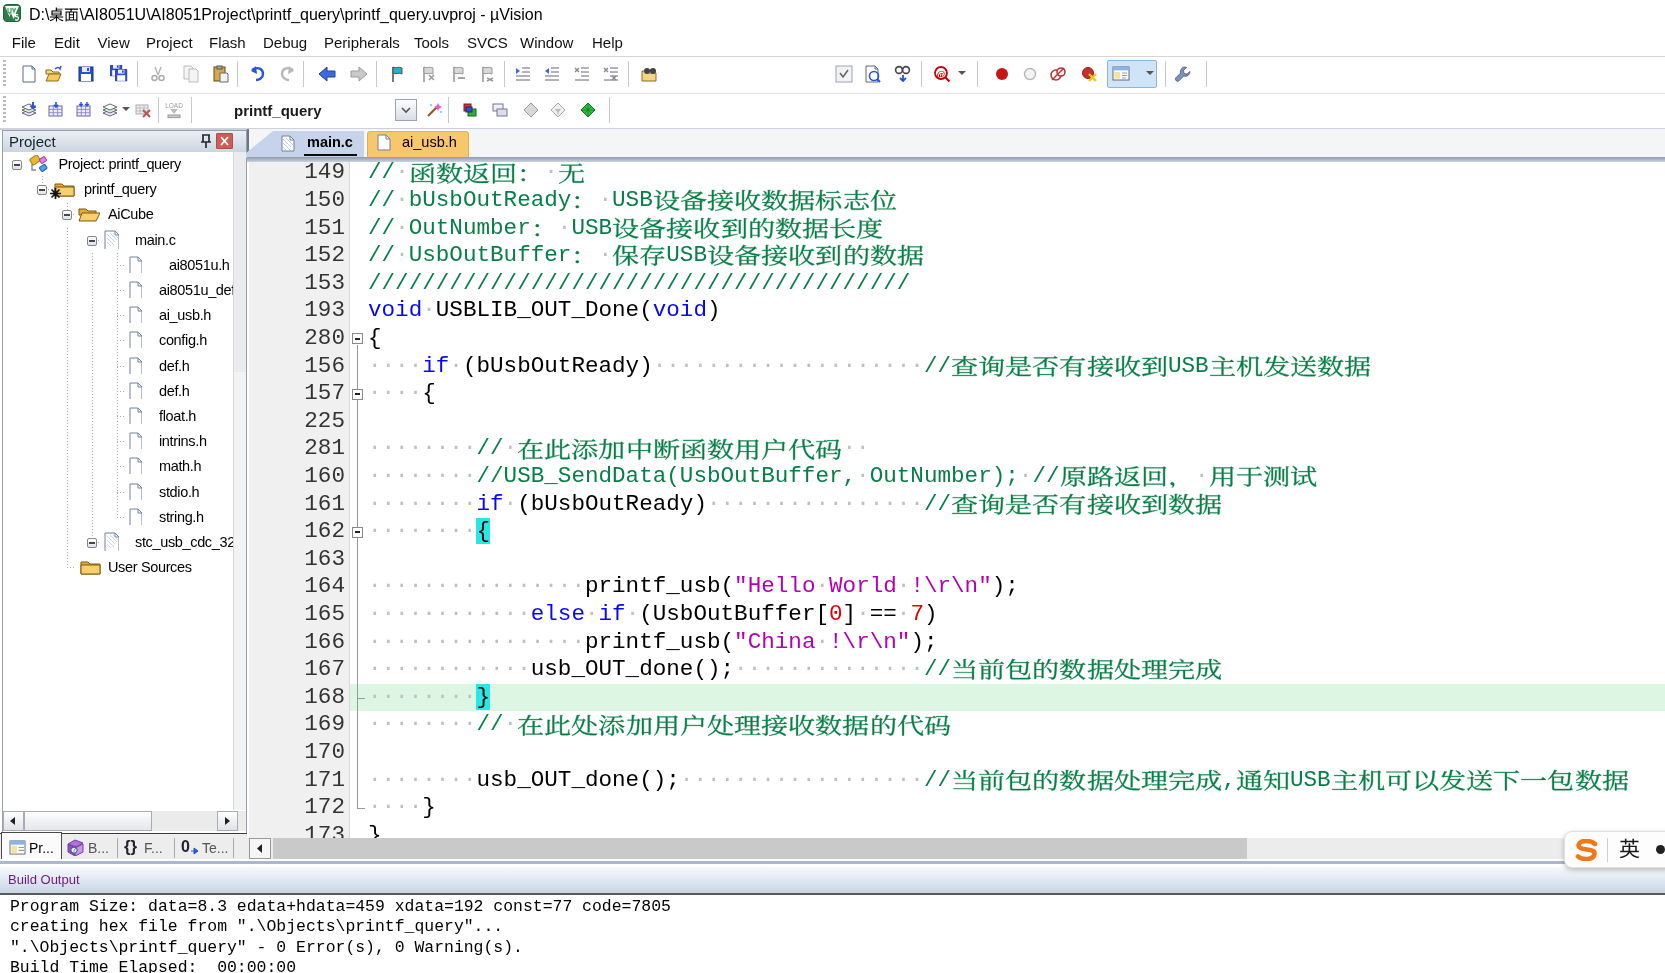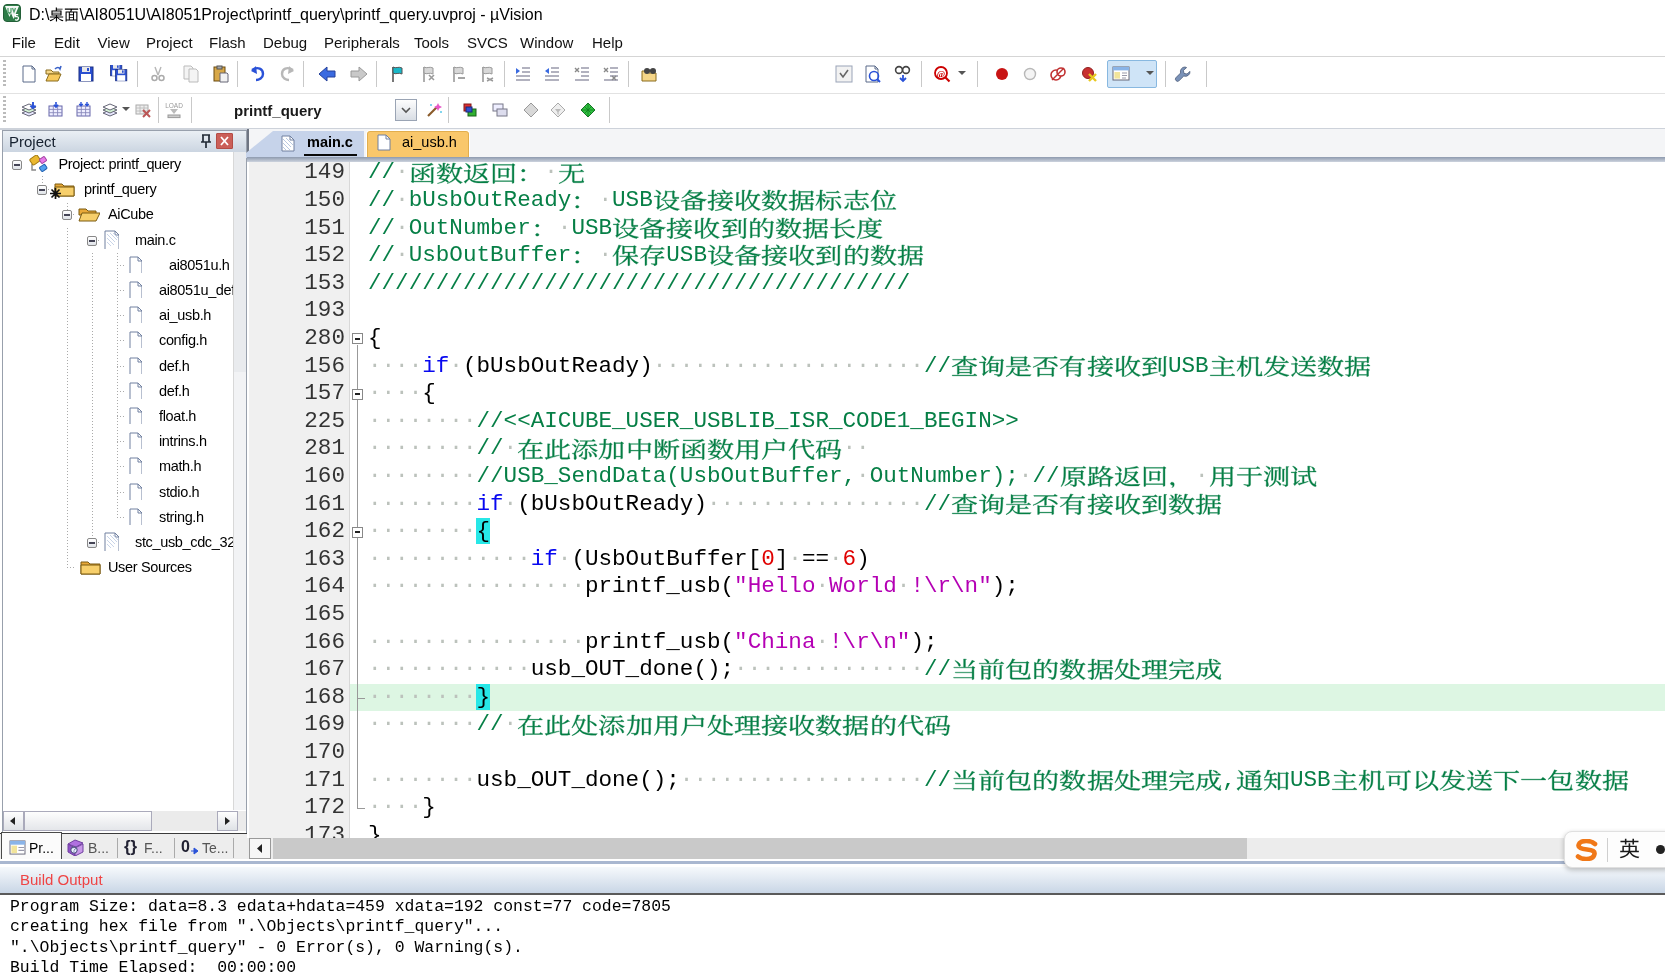--- a/index.html
+++ b/index.html
@@ -745,20 +745,21 @@
         </svg><svg class="k2" viewBox="0 0 1000 1000" preserveAspectRatio="none">
           <use href="#f7684"></use>
         </svg><svg class="k2" viewBox="0 0 1000 1000" preserveAspectRatio="none">
           <use href="#f6570"></use>
         </svg><svg class="k2" viewBox="0 0 1000 1000" preserveAspectRatio="none">
           <use href="#f636e"></use>
         </svg></span></div>
     <div class="LN" style="top:269.8px">153</div>
     <div class="L" style="top:269.8px;left:368px;width:1297px"><span class="cm">////////////////////////////////////////</span></div>
     <div class="LN" style="top:297.4px">193</div>
+    <div class="L" style="top:297.4px;left:368px;width:1297px"><span class="kw">void</span><span class="dt">·</span><span>USBLIB_OUT_Done(</span><span class="kw">void</span><span>)</span></div>
     <div class="LN" style="top:325px">280</div>
     <div class="L" style="top:325px;left:368px;width:1297px"><span>{</span></div>
     <div class="LN" style="top:352.6px">156</div>
     <div class="L" style="top:352.6px;left:368px;width:1297px"><span class="dt">····</span><span class="kw">if</span><span class="dt">·</span><span>(bUsbOutReady)</span><span class="dt">····················</span><span class="cm">//<svg class="k2" viewBox="0 0 1000 1000" preserveAspectRatio="none">
           <use href="#f67e5"></use>
         </svg><svg class="k2" viewBox="0 0 1000 1000" preserveAspectRatio="none">
           <use href="#f8be2"></use>
         </svg><svg class="k2" viewBox="0 0 1000 1000" preserveAspectRatio="none">
           <use href="#f662f"></use>
         </svg><svg class="k2" viewBox="0 0 1000 1000" preserveAspectRatio="none">
@@ -780,21 +781,20 @@
         </svg><svg class="k2" viewBox="0 0 1000 1000" preserveAspectRatio="none">
           <use href="#f9001"></use>
         </svg><svg class="k2" viewBox="0 0 1000 1000" preserveAspectRatio="none">
           <use href="#f6570"></use>
         </svg><svg class="k2" viewBox="0 0 1000 1000" preserveAspectRatio="none">
           <use href="#f636e"></use>
         </svg></span></div>
     <div class="LN" style="top:380.2px">157</div>
     <div class="L" style="top:380.2px;left:368px;width:1297px"><span class="dt">····</span><span>{</span></div>
     <div class="LN" style="top:407.8px">225</div>
-    <div class="L" style="top:407.8px;left:368px;width:1297px"><span class="dt">········</span><span class="cm">//&lt;&lt;AICUBE_USER_USBLIB_ISR_CODE1_BEGIN&gt;&gt;</span></div>
     <div class="LN" style="top:435.4px">281</div>
     <div class="L" style="top:435.4px;left:368px;width:1297px"><span class="dt">········</span><span class="cm">//</span><span class="dt">·</span><span class="cm"><svg class="k2" viewBox="0 0 1000 1000" preserveAspectRatio="none">
           <use href="#f5728"></use>
         </svg><svg class="k2" viewBox="0 0 1000 1000" preserveAspectRatio="none">
           <use href="#f6b64"></use>
         </svg><svg class="k2" viewBox="0 0 1000 1000" preserveAspectRatio="none">
           <use href="#f6dfb"></use>
         </svg><svg class="k2" viewBox="0 0 1000 1000" preserveAspectRatio="none">
           <use href="#f52a0"></use>
         </svg><svg class="k2" viewBox="0 0 1000 1000" preserveAspectRatio="none">
@@ -852,24 +852,24 @@
         </svg><svg class="k2" viewBox="0 0 1000 1000" preserveAspectRatio="none">
           <use href="#f5230"></use>
         </svg><svg class="k2" viewBox="0 0 1000 1000" preserveAspectRatio="none">
           <use href="#f6570"></use>
         </svg><svg class="k2" viewBox="0 0 1000 1000" preserveAspectRatio="none">
           <use href="#f636e"></use>
         </svg></span></div>
     <div class="LN" style="top:518.2px">162</div>
     <div class="L" style="top:518.2px;left:368px;width:1297px"><span class="dt">········</span><span class="hb">{</span></div>
     <div class="LN" style="top:545.8px">163</div>
-    <div class="L" style="top:545.8px;left:368px;width:1297px"><span class="dt">············</span><span class="kw">if</span><span class="dt">·</span><span>(UsbOutBuffer[</span><span class="nm">0</span><span>]</span><span class="dt">·</span><span>==</span><span class="dt">·</span><span class="nm">6</span><span>)</span></div>
     <div class="LN" style="top:573.4px">164</div>
     <div class="L" style="top:573.4px;left:368px;width:1297px"><span class="dt">················</span><span>printf_usb(</span><span class="st">"Hello</span><span class="dt">·</span><span class="st">World</span><span class="dt">·</span><span class="st">!\r\n"</span><span>);</span></div>
     <div class="LN" style="top:601px">165</div>
+    <div class="L" style="top:601px;left:368px;width:1297px"><span class="dt">············</span><span class="kw">else</span><span class="dt">·</span><span class="kw">if</span><span class="dt">·</span><span>(UsbOutBuffer[</span><span class="nm">0</span><span>]</span><span class="dt">·</span><span>==</span><span class="dt">·</span><span class="nm">7</span><span>)</span></div>
     <div class="LN" style="top:628.6px">166</div>
     <div class="L" style="top:628.6px;left:368px;width:1297px"><span class="dt">················</span><span>printf_usb(</span><span class="st">"China</span><span class="dt">·</span><span class="st">!\r\n"</span><span>);</span></div>
     <div class="LN" style="top:656.2px">167</div>
     <div class="L" style="top:656.2px;left:368px;width:1297px"><span class="dt">············</span><span>usb_OUT_done();</span><span class="dt">··············</span><span class="cm">//<svg class="k2" viewBox="0 0 1000 1000" preserveAspectRatio="none">
           <use href="#f5f53"></use>
         </svg><svg class="k2" viewBox="0 0 1000 1000" preserveAspectRatio="none">
           <use href="#f524d"></use>
         </svg><svg class="k2" viewBox="0 0 1000 1000" preserveAspectRatio="none">
           <use href="#f5305"></use>
         </svg><svg class="k2" viewBox="0 0 1000 1000" preserveAspectRatio="none">
@@ -978,21 +978,21 @@
     <div class="L" style="top:821.8px;left:368px;width:1297px"><span>}</span></div>
     <div class="ab" style="left:247px;top:838px;width:1418px;height:22px;background:#ececec"></div>
     <div class="ab" style="left:249px;top:838px;width:22px;height:21px;background:#f6f6f6;border:1px solid #999"></div>
     <svg class="ab" style="left:255px;top:843px" width="10" height="11" viewBox="0 0 10 11">
       <path d="M7 1L2 5.5 7 10z" fill="#222"></path>
     </svg>
     <div class="ab" style="left:273px;top:838px;width:974px;height:21px;background:#c9c9c9"></div>
     <div class="ab" style="left:0;top:859px;width:1665px;height:8px;background:#fff"></div>
     <div class="ab" style="left:0;top:861px;width:1665px;height:2.5px;background:#a9b7d0"></div>
     <div class="ab" style="left:0;top:867px;width:1665px;height:26px;background:linear-gradient(#f6f9fc,#c9d6e6)"></div>
-    <div class="ab" style="left:20px;top:871px;font-size:15px;height:18px;line-height:18px;color:#ef4444">Build Output</div>
+    <div class="ab" style="left:8px;top:871px;font-size:13px;height:18px;line-height:18px;color:#701a75">Build Output</div>
     <div class="ab" style="left:0;top:893px;width:1665px;height:2px;background:#5a5a5a"></div>
     <div class="ab" style="left:0;top:895px;width:1665px;height:78px;background:#fff"></div>
     <div class="ab bo" style="left:10px;top:897px">Program Size: data=8.3 edata+hdata=459 xdata=192 const=77 code=7805
 creating hex file from ".\Objects\printf_query"...
 ".\Objects\printf_query" - 0 Error(s), 0 Warning(s).
 Build Time Elapsed:  00:00:00</div>
     <div class="ab" style="left:1564px;top:831px;width:105px;height:37px;background:#fdfdfd;border:1px solid #e0e0e0;border-radius:8px 0 0 8px;box-shadow:0 2px 5px rgba(0,0,0,.25)"></div>
     <svg class="ab" style="left:1573px;top:839px" width="26" height="22" viewBox="0 0 26 22">
 <path d="M22 5C18 1 8 1 6 5c-2 4 3 5 8 5.5 5 .5 9 1.5 7 6-2 4.5-12 4.5-16 1" fill="none" stroke="#f07818" stroke-width="4.6" stroke-linecap="round"></path>
     </svg>

